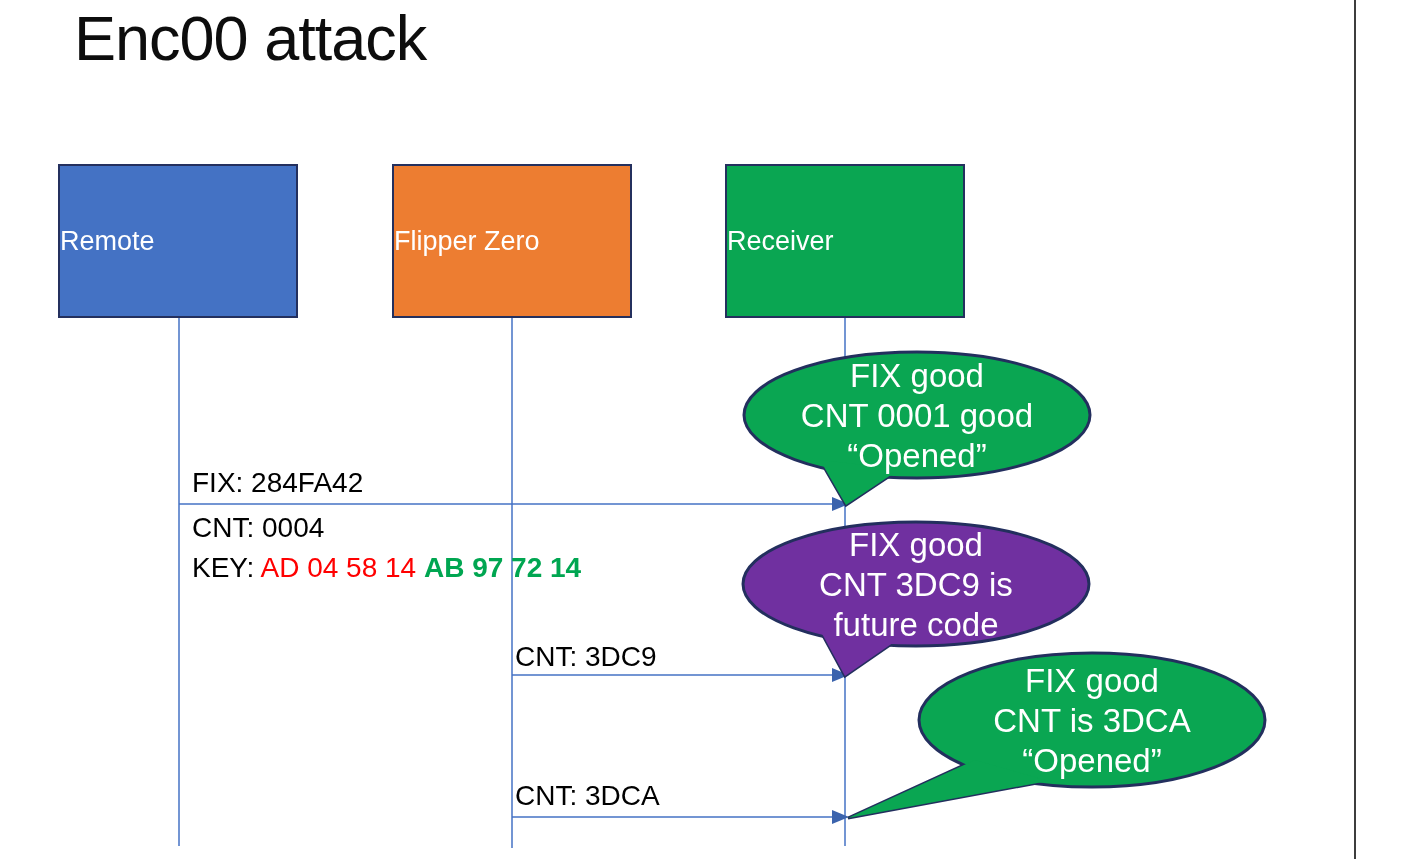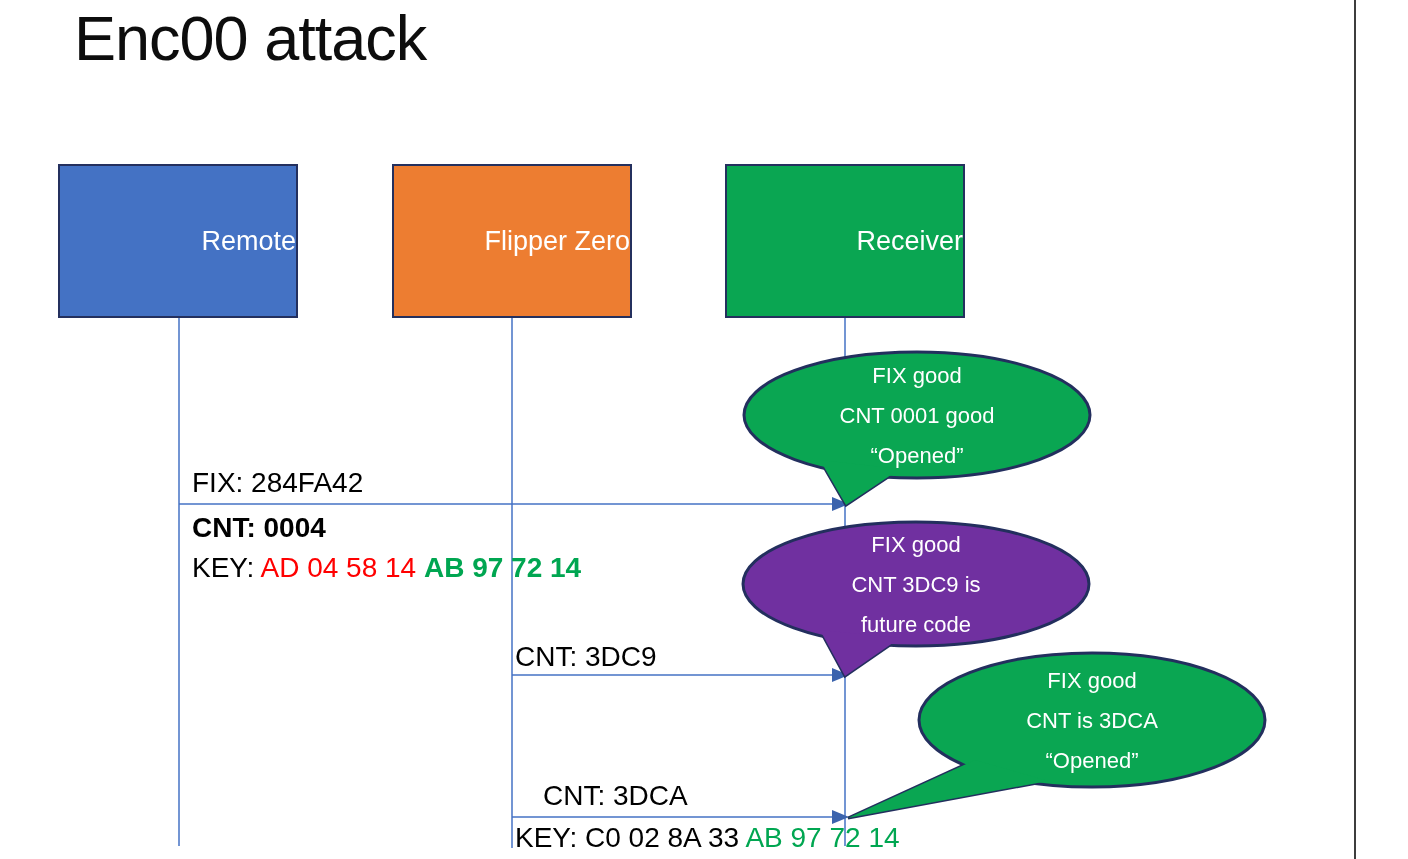--- a/index.html
+++ b/index.html
@@ -14,31 +14,31 @@
   }
   .overlay{position:absolute;left:0;top:0;width:1408px;height:859px;}
   .lifeline{stroke:#4472C4;stroke-width:1.5;fill:none;}
   .msg-line{stroke:#4472C4;stroke-width:1.7;fill:none;}
   .msg-head{fill:#3B63AD;stroke:none;}
   .bubble-outline{stroke:#232F5E;stroke-width:3;}
   .bubble-tail-top{stroke:none;}
   .actor{
     position:absolute;width:240px;height:154px;
     border:2.5px solid #24305E;box-sizing:border-box;
-    display:flex;align-items:center;justify-content:flex-end;
+    display:flex;align-items:center;justify-content:flex-start;
   }
   .actor-label{color:#ffffff;font-size:27px;font-weight:400;}
   .msg-text{position:absolute;font-size:28px;color:#000000;white-space:pre;line-height:34px;}
   .hex-red{color:#FF0000;margin-top:8px;}
   .hex-black{color:#000000;}
   .hex-green{color:#00A651;}
   .hex-green-bold{color:#00A651;font-weight:bold;}
   .bubble-text{
     position:absolute;width:346px;text-align:center;color:#ffffff;
-    font-size:22px;line-height:40px;font-weight:400;
+    font-size:33px;line-height:40px;font-weight:400;
   }
   .right-edge{position:absolute;top:0;right:1px;width:2px;height:859px;background:#3d3d3d;}
 </style>
 </head>
 <body>
 
 <div class="slide">
 
   <h1 class="slide-title">Enc00 attack</h1>
 
@@ -84,27 +84,26 @@
     <span class="actor-label">Remote</span>
   </div>
   <div class="actor" style="left: 392px; top: 164px; background: rgb(237, 125, 49);">
     <span class="actor-label">Flipper Zero</span>
   </div>
   <div class="actor" style="left: 725px; top: 164px; background: rgb(10, 166, 82);">
     <span class="actor-label">Receiver</span>
   </div>
 
   <div class="msg-text" style="left:192px;top:466px;">FIX: 284FA42</div>
-  <div class="msg-text" style="left:192px;top:511px;font-weight:bold;">CNT: 0004</div>
+  <div class="msg-text" style="left:192px;top:511px;">CNT: 0004</div>
   <div class="msg-text" style="left:192px;top:551px;"><span>KEY: </span><span class="hex-red">AD 04 58 14 </span><span class="hex-green-bold">AB 97 72 14</span></div>
 
   <div class="msg-text" style="left:515px;top:640px;">CNT: 3DC9</div>
 
-  <div class="msg-text" style="left:515px;top:779px;margin-left:28px;">CNT: 3DCA</div>
-  <div class="msg-text" style="left:515px;top:821px;"><span>KEY: </span><span class="hex-black">C0 02 8A 33 </span><span class="hex-green">AB 97 72 14</span></div>
+  <div class="msg-text" style="left:515px;top:779px;">CNT: 3DCA</div>
 
   <div class="bubble-text" style="left:744px;top:356px;">
     <div>FIX good</div>
     <div>CNT 0001 good</div>
     <div>“Opened”</div>
   </div>
   <div class="bubble-text" style="left:743px;top:525px;">
     <div>FIX good</div>
     <div>CNT 3DC9 is</div>
     <div>future code</div>

